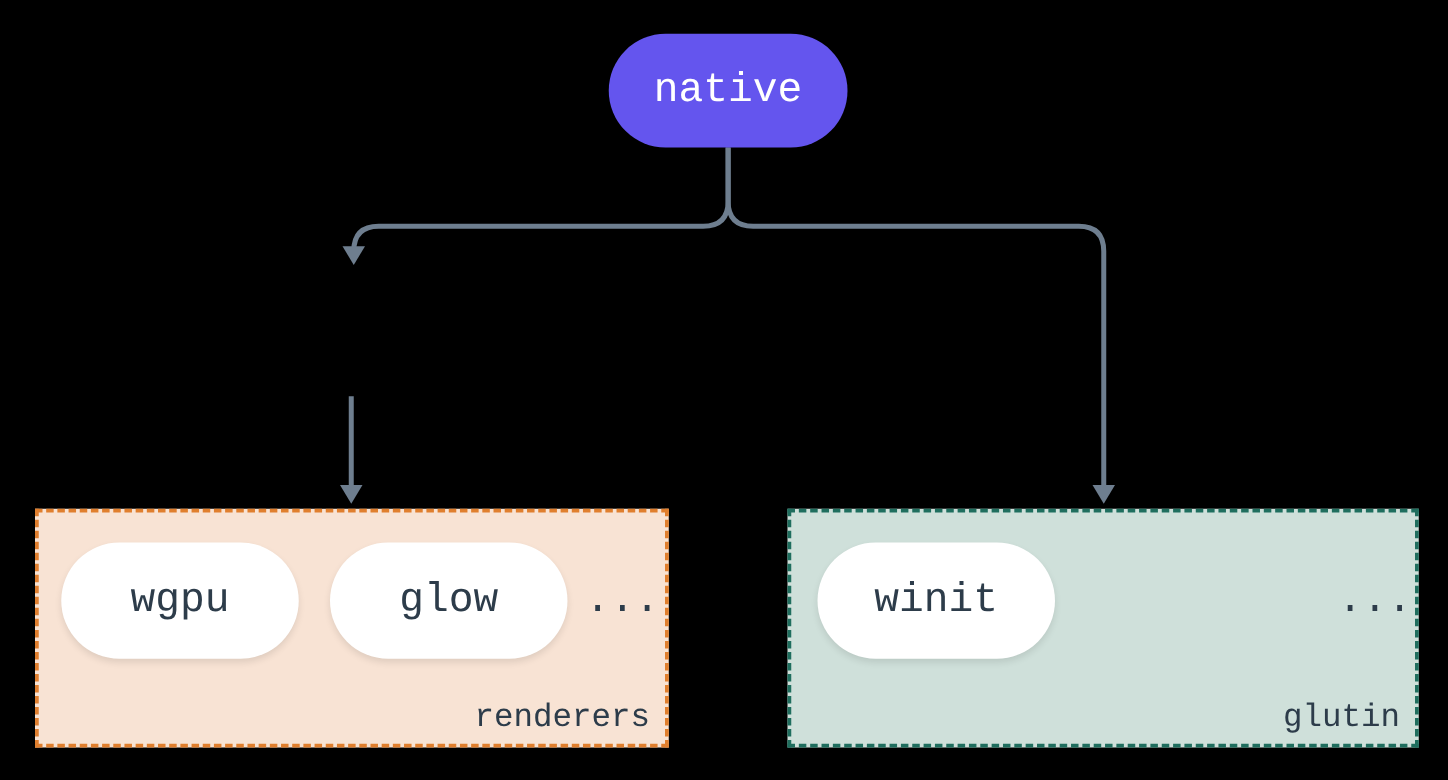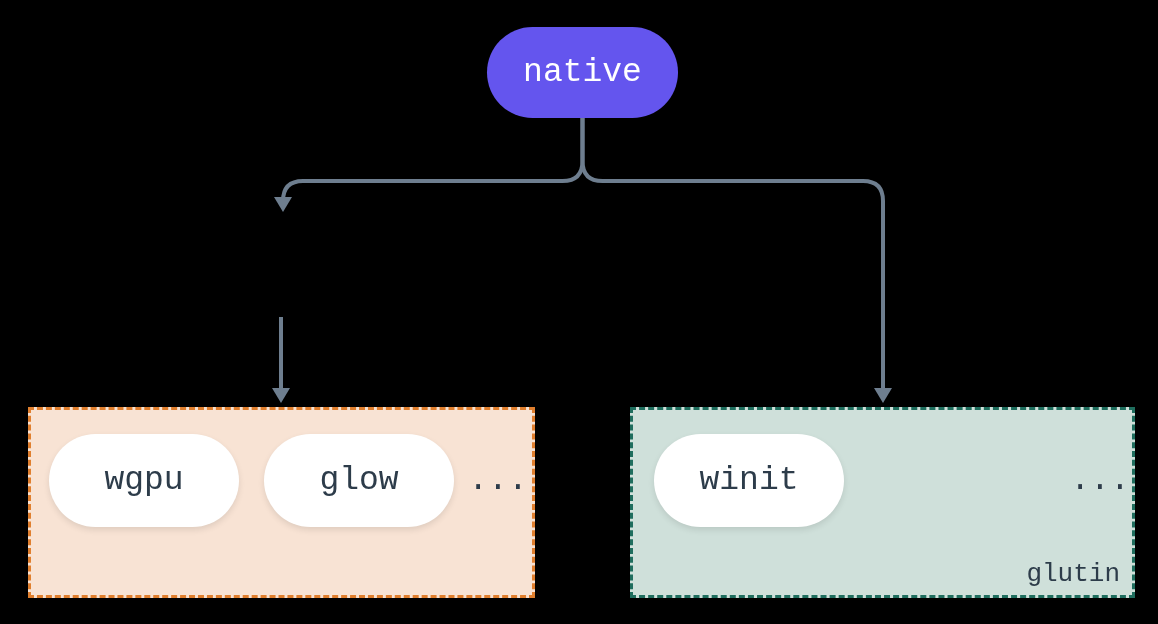--- a/index.html
+++ b/index.html
@@ -117,20 +117,21 @@
     <polygon points="272,388 290,388 281,403"></polygon>
   </svg>
 
   <div class="pill native">native</div>
 
 
   <div class="group renderers">
     <div class="item-pill pos1">wgpu</div>
     <div class="item-pill pos2">glow</div>
     <div class="ellipsis">...</div>
+    <div class="group-label">renderers</div>
   </div>
 
   <div class="group shells">
     <div class="item-pill pos1">winit</div>
     <div class="ellipsis">...</div>
     <div class="group-label">glutin</div>
   </div>
 
 </div>
 

